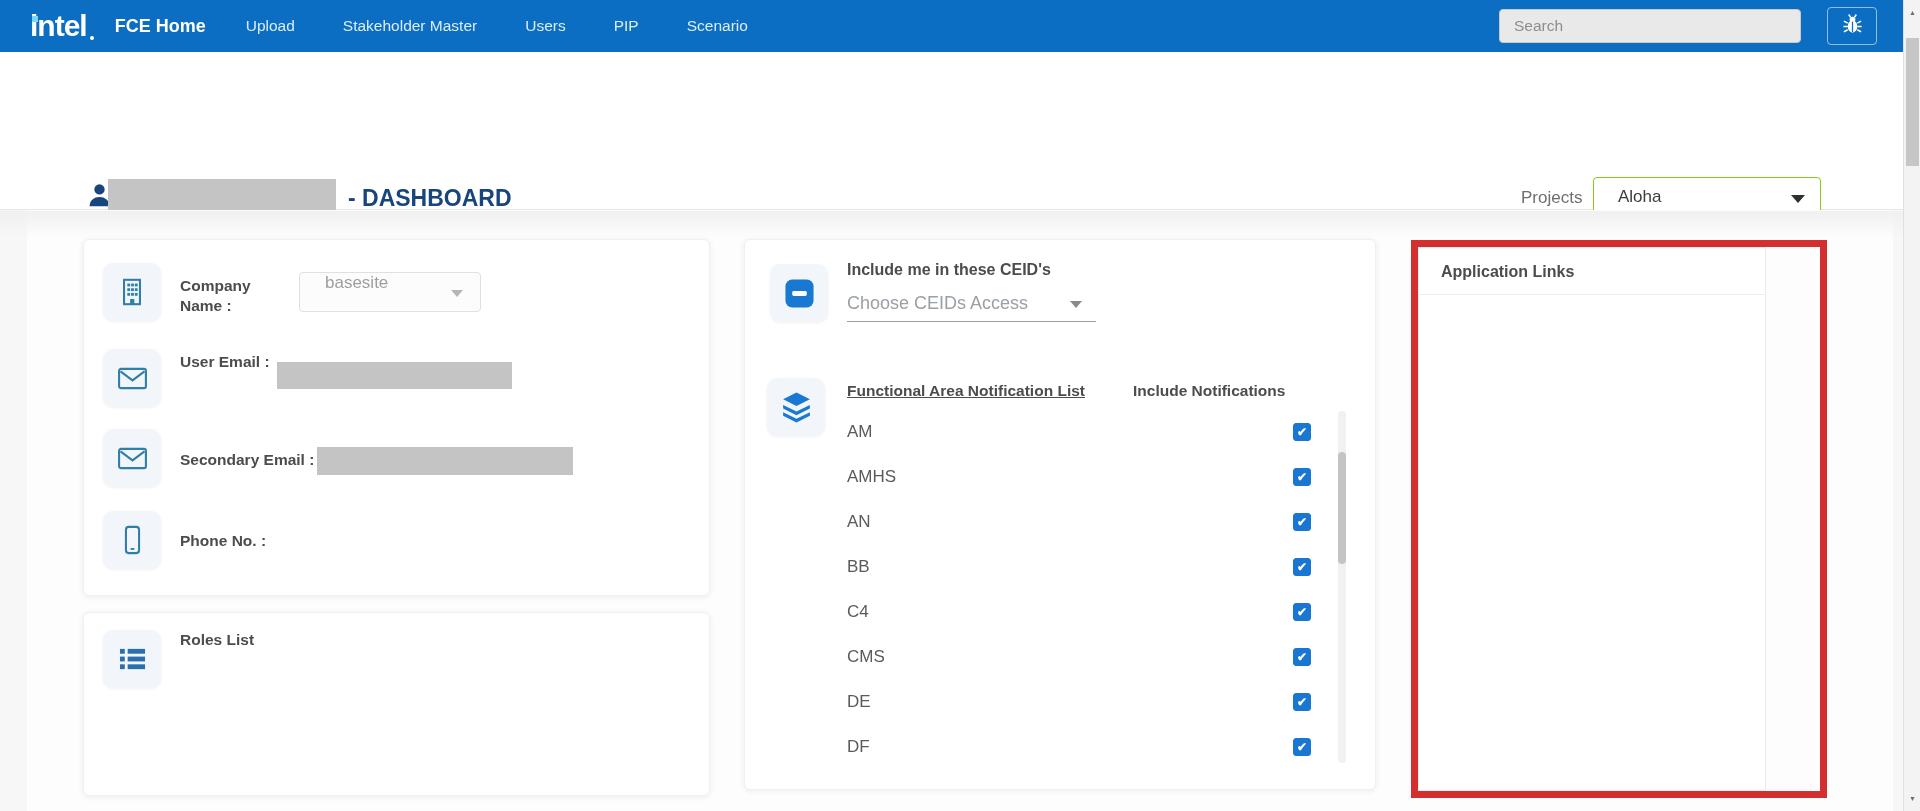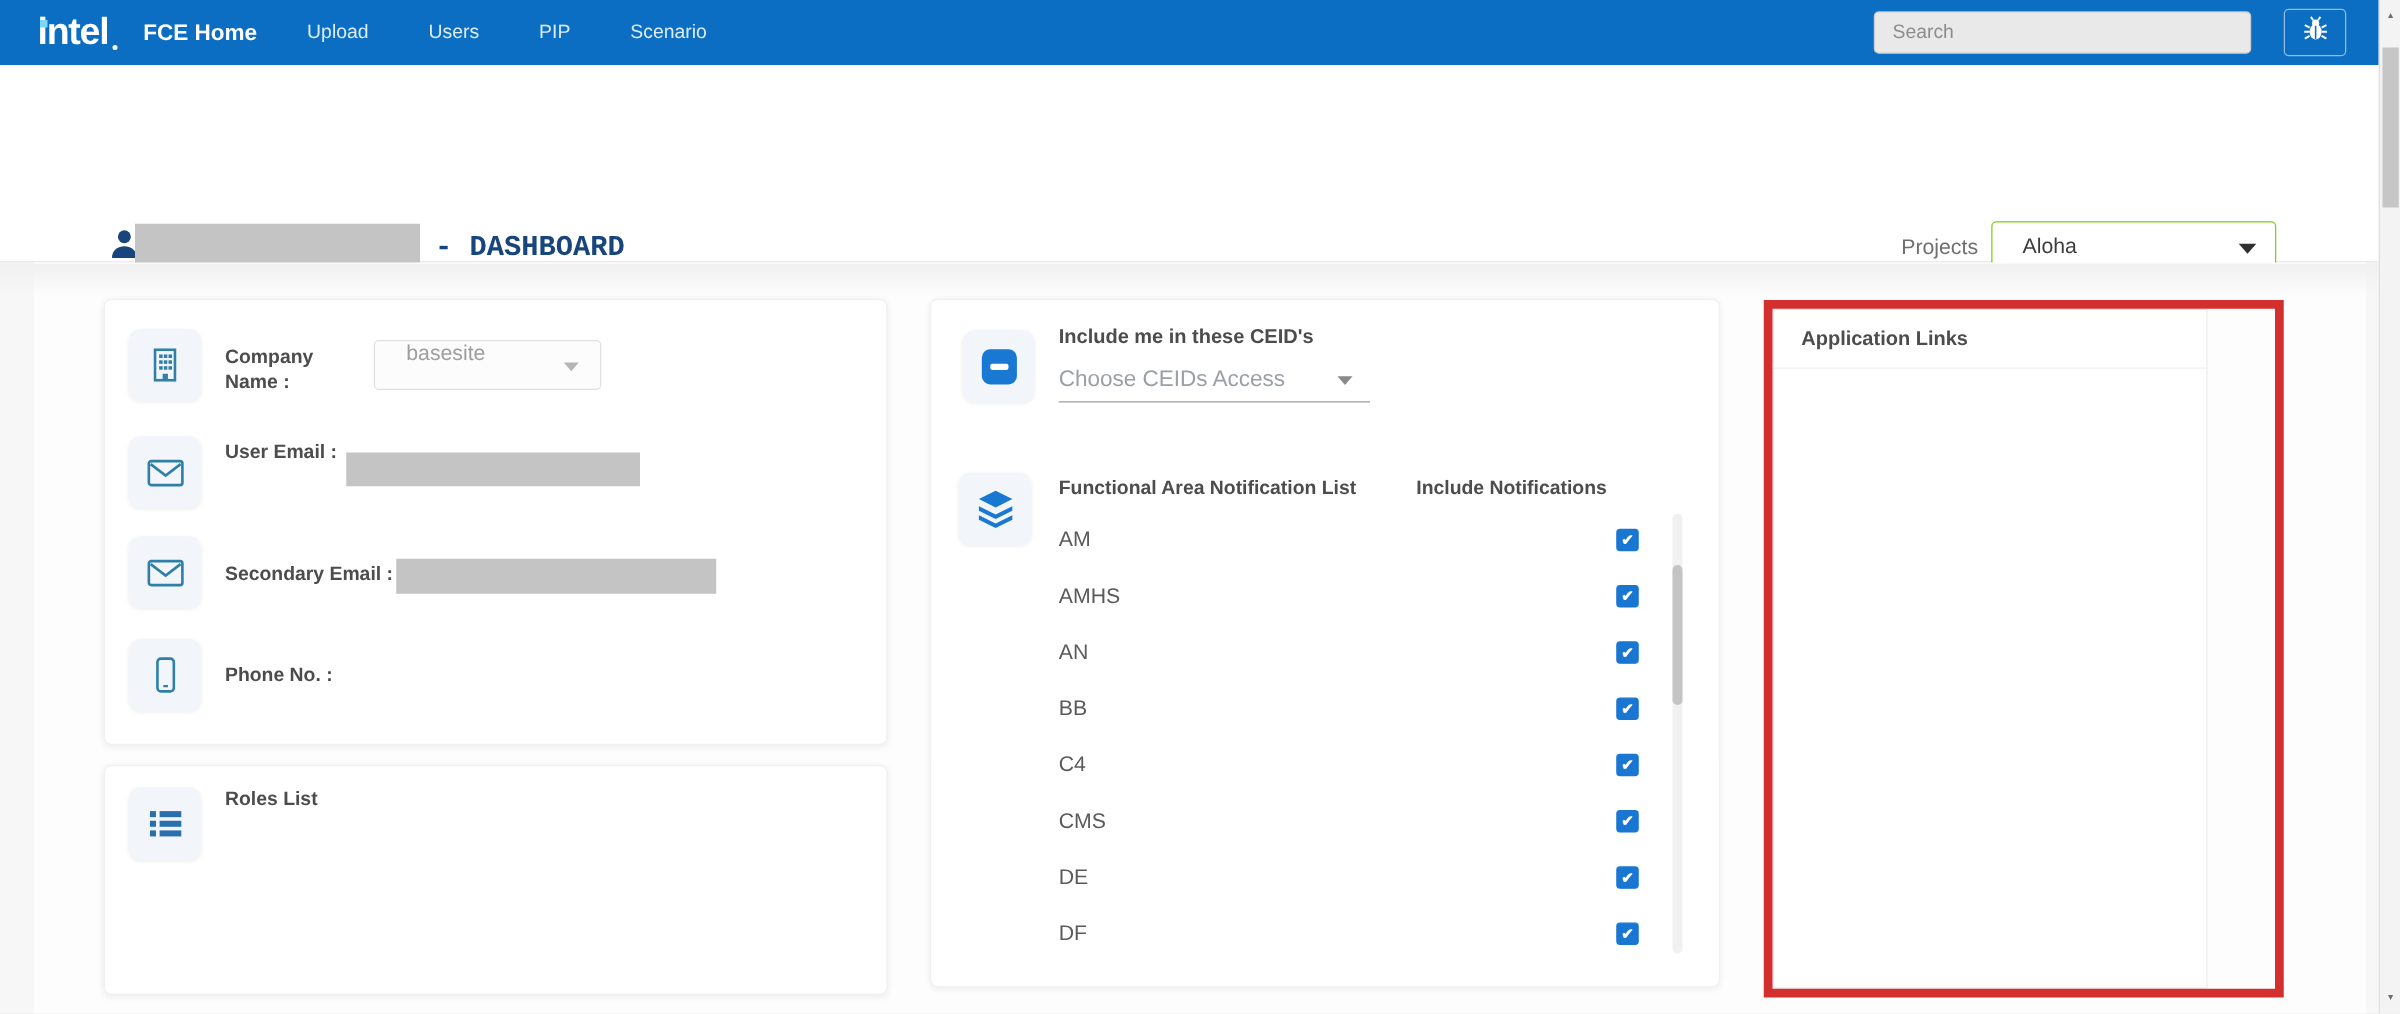--- a/index.html
+++ b/index.html
@@ -49,21 +49,21 @@
   .sb-arrow { position:absolute; left:0; width:17px; height:17px; color:#6e6e6e;
     font-size:7px; text-align:center; line-height:17px; }
   .sb-thumb { position:absolute; left:2px; top:38px; width:13px; height:128px; background:#c6c6c6; }
 
   
   .header-band {
     position:absolute; left:0; top:52px; width:1903px; height:158px;
     background:#ffffff; border-bottom:1px solid #e6e6e6;
   }
   .redact { background:#c4c4c4; }
-  .page-title { font-size:23px; font-weight:bold; color:#17457c;font-family:Liberation Mono, monospace; }
+  .page-title { font-size:23px; font-weight:bold; color:#17457c; }
   .projects-label { font-size:17px; color:#6f6f6f; }
   .projects-select {
     border:1px solid #84cc16; border-radius:4px; background:#fff;
     font-size:17px; color:#3c3c3c; display:flex; align-items:center; cursor:pointer;
   }
   .projects-select .val { margin-left:24px; }
   .content-shade {
     position:absolute; left:0; top:211px; width:1903px; height:26px;
     background:linear-gradient(#f0f0f0, rgba(253,253,253,0)); pointer-events:none;
   }
@@ -131,20 +131,21 @@
 
   <div class="navbar">
     <div class="intel-logo">
       <span>intel</span>
       <span class="i-dot"></span>
       <span class="reg-dot"></span>
     </div>
     <div class="brand">FCE Home</div>
     <div class="nav-tabs">
       <div class="nav-tab">Upload</div>
+      <div class="nav-tab">Stakeholder Master</div>
       <div class="nav-tab">Users</div>
       <div class="nav-tab">PIP</div>
       <div class="nav-tab">Scenario</div>
     </div>
     <div class="nav-spacer"></div>
     <input class="nav-search" type="text" placeholder="Search" style="">
     <div class="bug-btn">
       <span>
         <svg viewBox="0 0 24 24" width="23" height="23">
           <ellipse cx="12" cy="14" rx="5" ry="6.5" fill="#fff"></ellipse>
@@ -261,21 +262,21 @@
 
   <div class="icon-sq" style="left:767px; top:378px;">
     <svg viewBox="0 0 32 34" width="33" height="35">
       <g fill="#1878d2">
         <polygon points="16,2.5 29,9 16,15.5 3,9"></polygon>
         <polygon points="3,14.5 16,21 29,14.5 29,18 16,24.5 3,18"></polygon>
         <polygon points="3,21.5 16,28 29,21.5 29,25 16,31.5 3,25"></polygon>
       </g>
     </svg>
   </div>
-  <div class="abs list-header" style="left:847px; top:382px;">Functional Area Notification List</div>
+  <div class="abs list-header" style="left:847px; top:382px;text-decoration:underline;">Functional Area Notification List</div>
   <div class="abs list-header" style="left:1133px; top:382px;">Include Notifications</div>
 
   <div class="notif-list">
   <div class="notif-row">
     <span class="lbl">AM</span>
     <span class="cb checked">
       <span class="tick">✔</span>
     </span>
   </div>
 

